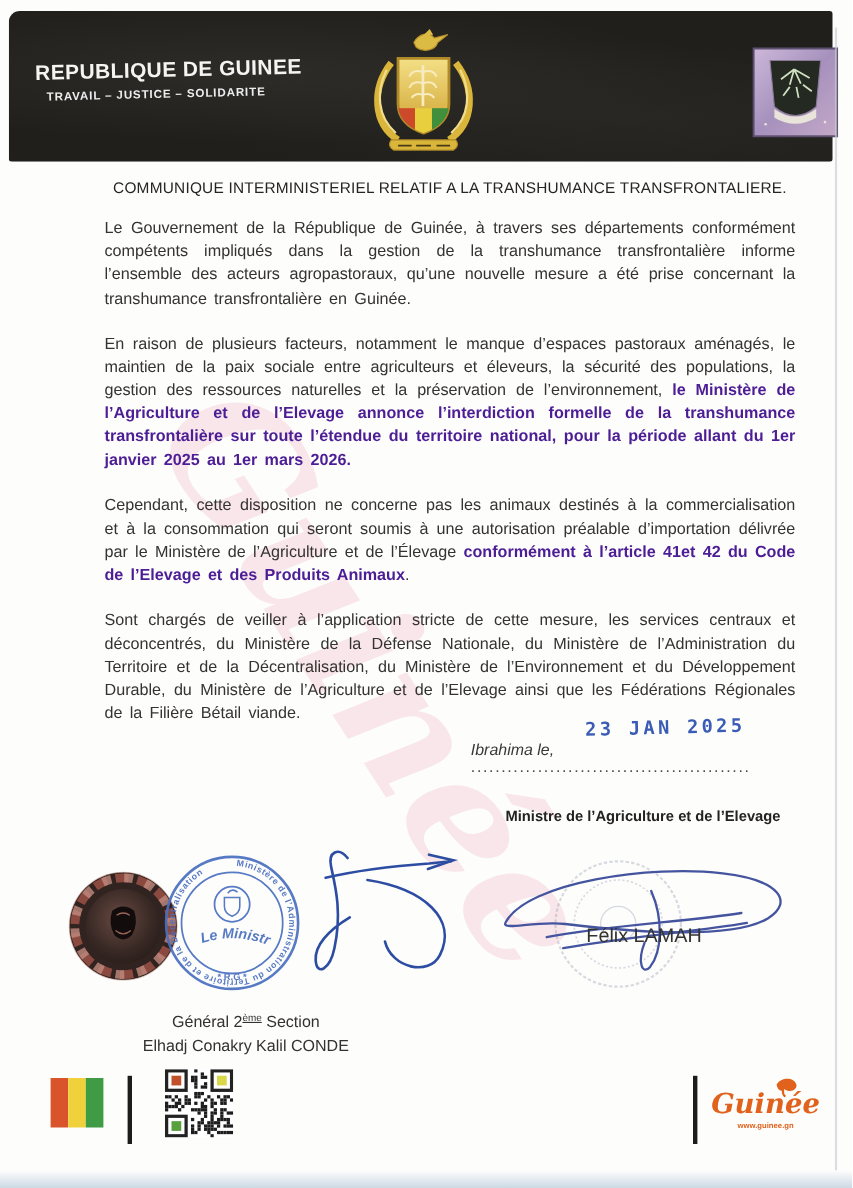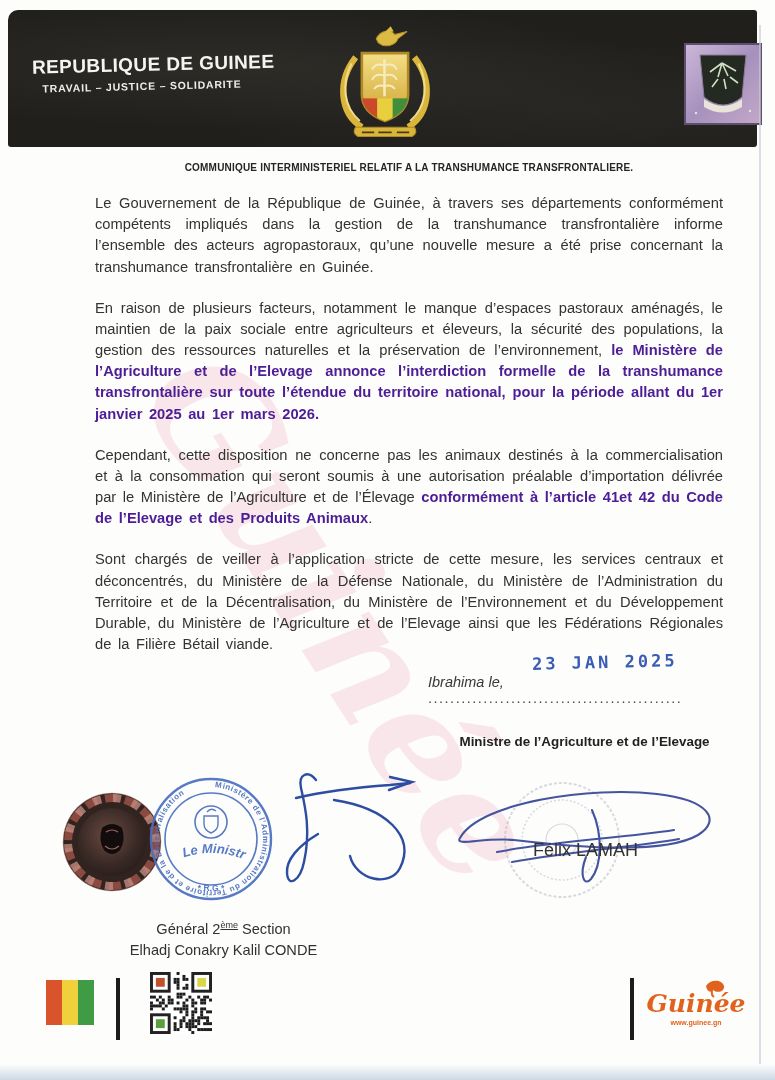--- a/index.html
+++ b/index.html
@@ -39,21 +39,21 @@
   .watermark {
     position:absolute; left:255px; top:320px; z-index:0;
     font-family:"DejaVu Serif", serif; font-style:italic; font-weight:bold;
     font-size:150px; color:rgba(230,150,172,0.22);
     transform:rotate(57deg); transform-origin:0 0; white-space:nowrap;
     pointer-events:none;
   }
   
   .doc { position:absolute; left:95px; top:162px; width:628px; z-index:1; }
   .doc-title {
-    text-align:center; font-weight:bold; font-size:10px; letter-spacing:.2px;
+    text-align:center; font-weight:normal; font-size:14px; letter-spacing:.2px;
     color:#262523; margin-bottom:20px;
   }
   .doc p {
     text-align:justify; font-size:14.7px; line-height:1.44; word-spacing:2.5px;
     margin-bottom:20px; color:#34332f;
   }
   .doc p b { color:#4c1d95; }
   
   .dateline { position:absolute; left:428px; top:674px; width:296px; z-index:2;
     font-size:14.5px; font-style:italic; color:#3a3935; }

